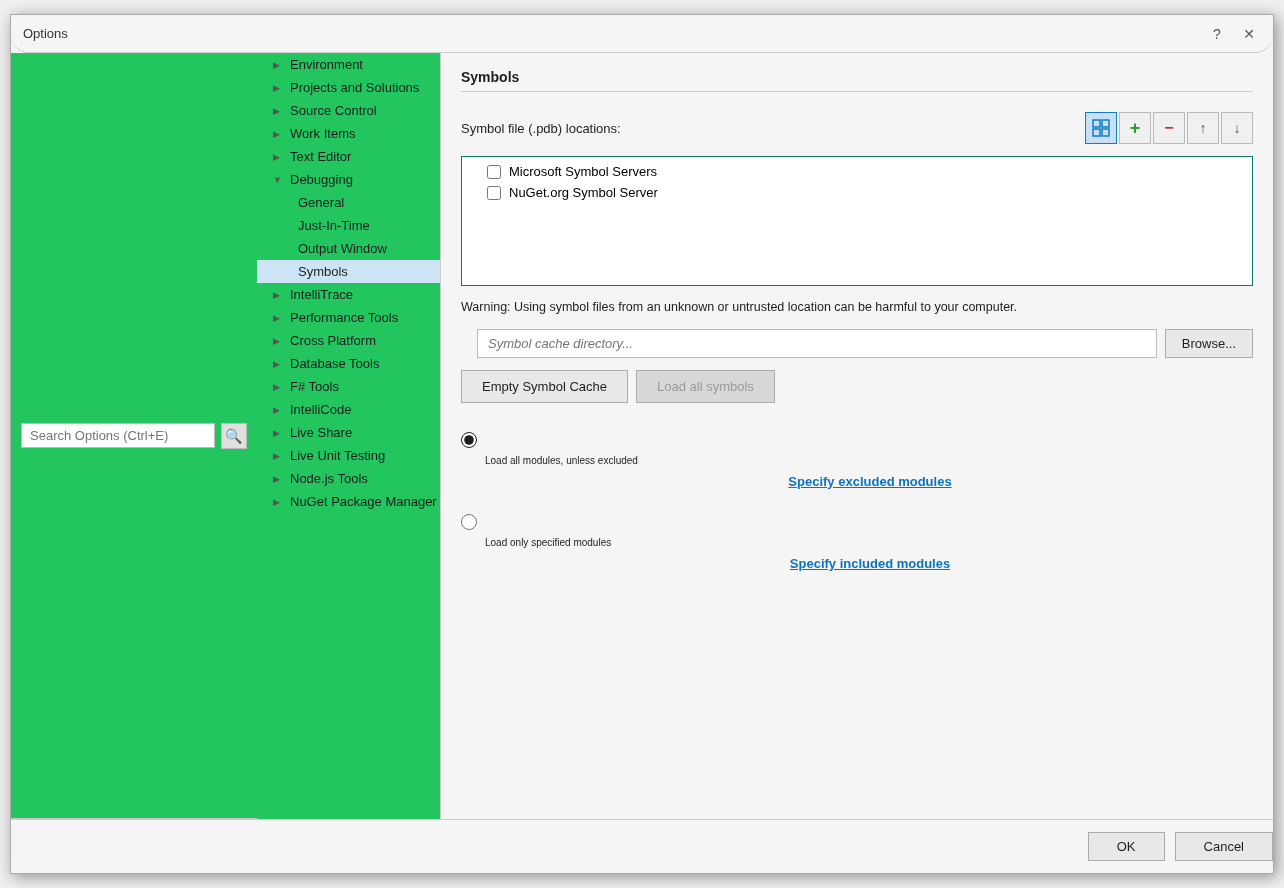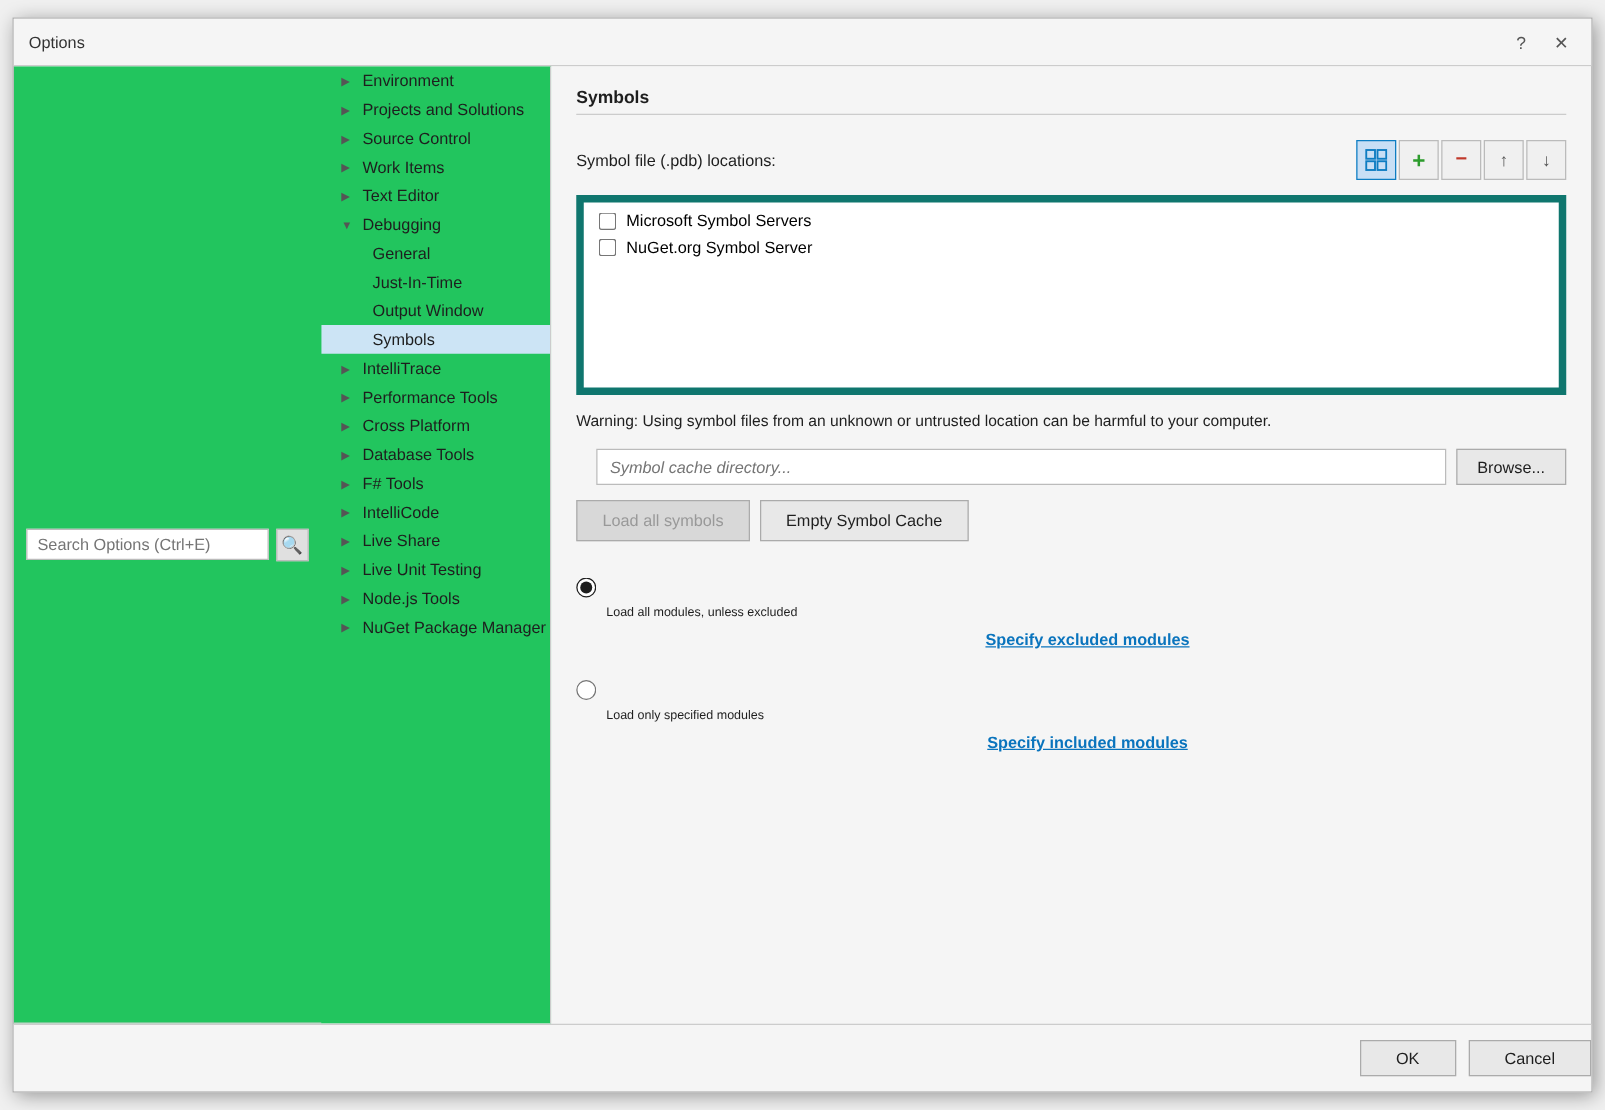--- a/index.html
+++ b/index.html
@@ -24,20 +24,21 @@
       flex-direction: column;
     }
     .titlebar {
       background: #f5f5f5;
       border-bottom: 1px solid #ccc;
       padding: 8px 12px;
       display: flex;
       align-items: center;
       justify-content: space-between;
       height: 38px;
+      border-radius: 18px;
     }
     .titlebar-title {
       font-size: 13px;
       font-weight: normal;
       color: #333;
     }
     .titlebar-controls {
       display: flex;
       gap: 8px;
       align-items: center;
@@ -162,25 +163,25 @@
       align-items: center;
       justify-content: center;
       font-size: 14px;
       color: #555;
     }
     .toolbar-btn.active { background: #c8dff5; border-color: #0e7dc2; }
     .toolbar-btn.add { color: #2d9c2d; font-size: 18px; }
     .toolbar-btn.remove { color: #c0392b; font-size: 16px; }
     .toolbar-btn.up, .toolbar-btn.down { color: #555; font-size: 14px; }
     .locations-list {
-      border: 6px solid #0f766e;
+      border: 1px solid #0f766e;
       background: white;
-      height: 160px;
+      height: 130px;
       overflow-y: auto;
-      padding: 4px 4px;
+      padding: 4px 17px;
     }
     .location-item {
       display: flex;
       align-items: center;
       padding: 3px 8px;
       gap: 8px;
       cursor: pointer;
     }
     .location-checkbox {
       width: 14px;
@@ -457,22 +458,22 @@
       <div class="warning-text">Warning: Using symbol files from an unknown or untrusted location can be harmful to your computer.</div>
 
       <div>
         <div class="cache-row">
           <input class="cache-input" type="text" placeholder="Symbol cache directory..." style="">
           <button class="btn-browse">Browse...</button>
         </div>
       </div>
 
       <div class="action-btns">
+        <button class="btn-action enabled">Empty Symbol Cache</button>
         <button class="btn-action disabled">Load all symbols</button>
-        <button class="btn-action enabled">Empty Symbol Cache</button>
       </div>
 
       <div>
         <div class="radio-group">
           <div class="radio-item">
             <input type="radio" class="radio-input" name="symbol-loading" id="radio-load-all" checked="" style="">
             <label class="radio-label" for="radio-load-all">Load all modules, unless excluded</label>
           </div>
           <button class="link-btn">Specify excluded modules</button>
           <div class="radio-item">

